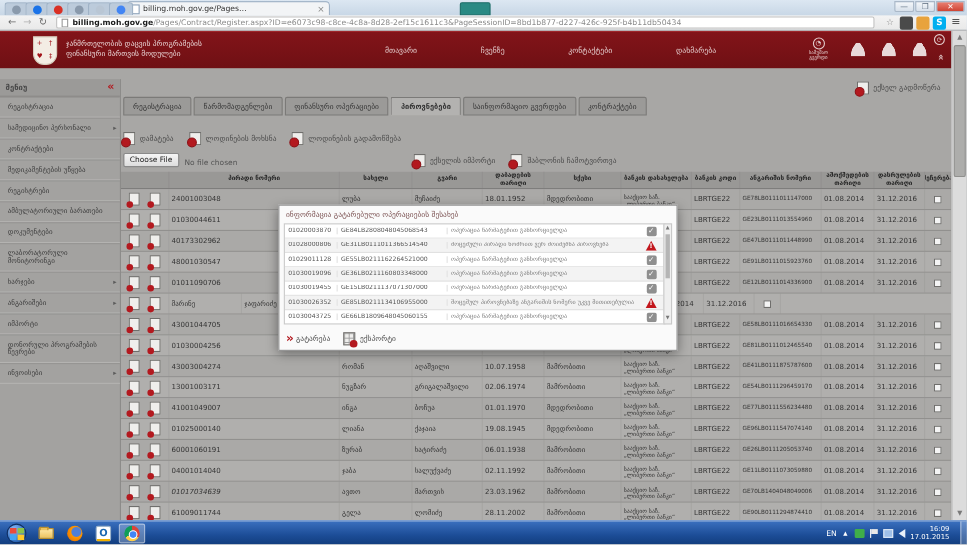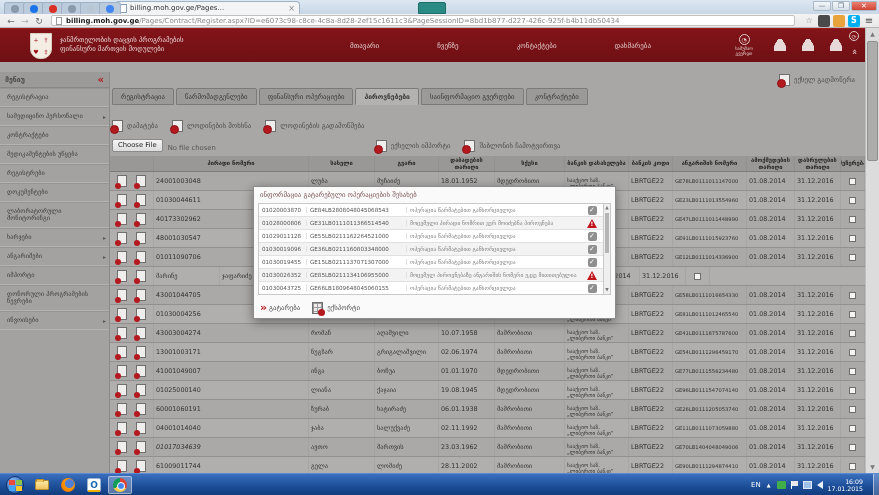--- a/index.html
+++ b/index.html
@@ -236,20 +236,21 @@
       <div id="sidebar-head">
         <span class="ttl">მენიუ</span>
         <span class="collapse">«</span>
       </div>
       <div id="side-items">
           <div class="side-item"><span>რეგისტრაცია</span></div>
           <div class="side-item"><span>სამედიცინო პერსონალი</span><span class="arr">▸</span></div>
           <div class="side-item"><span>კონტრაქტები</span></div>
           <div class="side-item"><span>მედიკამენტების უწყება</span></div>
           <div class="side-item"><span>რეგისტრები</span></div>
+          <div class="side-item"><span>ამბულატორიული ბარათები</span></div>
           <div class="side-item"><span>დოკუმენტები</span></div>
           <div class="side-item"><span>ლაბორატორული მონიტორინგი</span></div>
           <div class="side-item"><span>ხარჯები</span><span class="arr">▸</span></div>
           <div class="side-item"><span>ანგარიშები</span><span class="arr">▸</span></div>
           <div class="side-item"><span>იმპორტი</span></div>
           <div class="side-item"><span>დონორული პროგრამების წევრები</span></div>
           <div class="side-item"><span>ინვოისები</span><span class="arr">▸</span></div>
         </div>
     </div>
 

